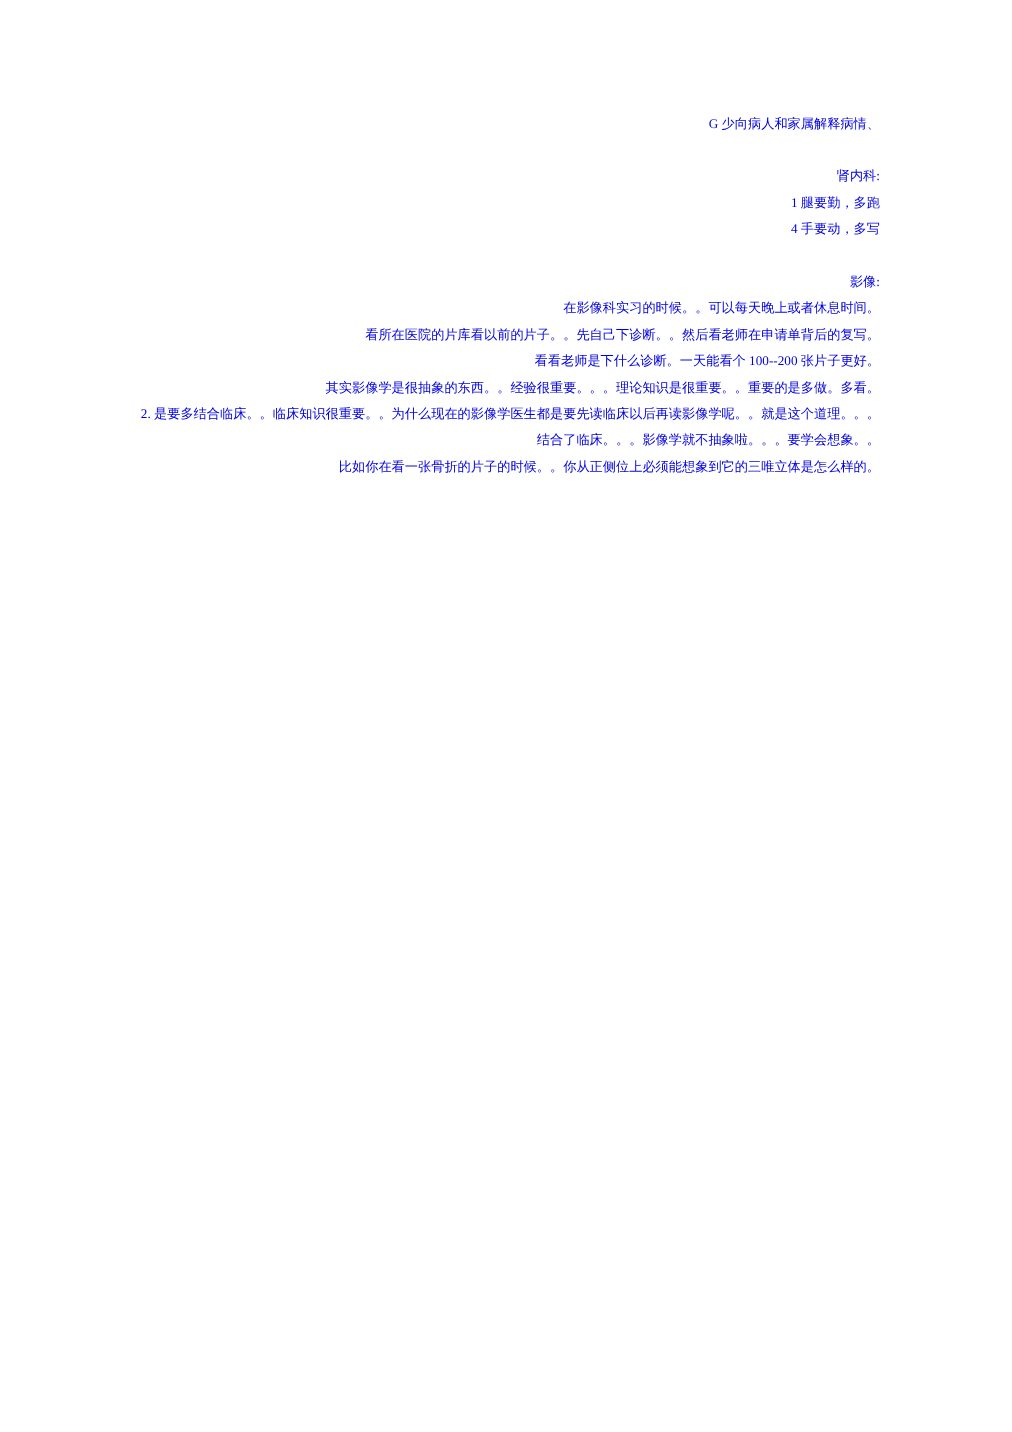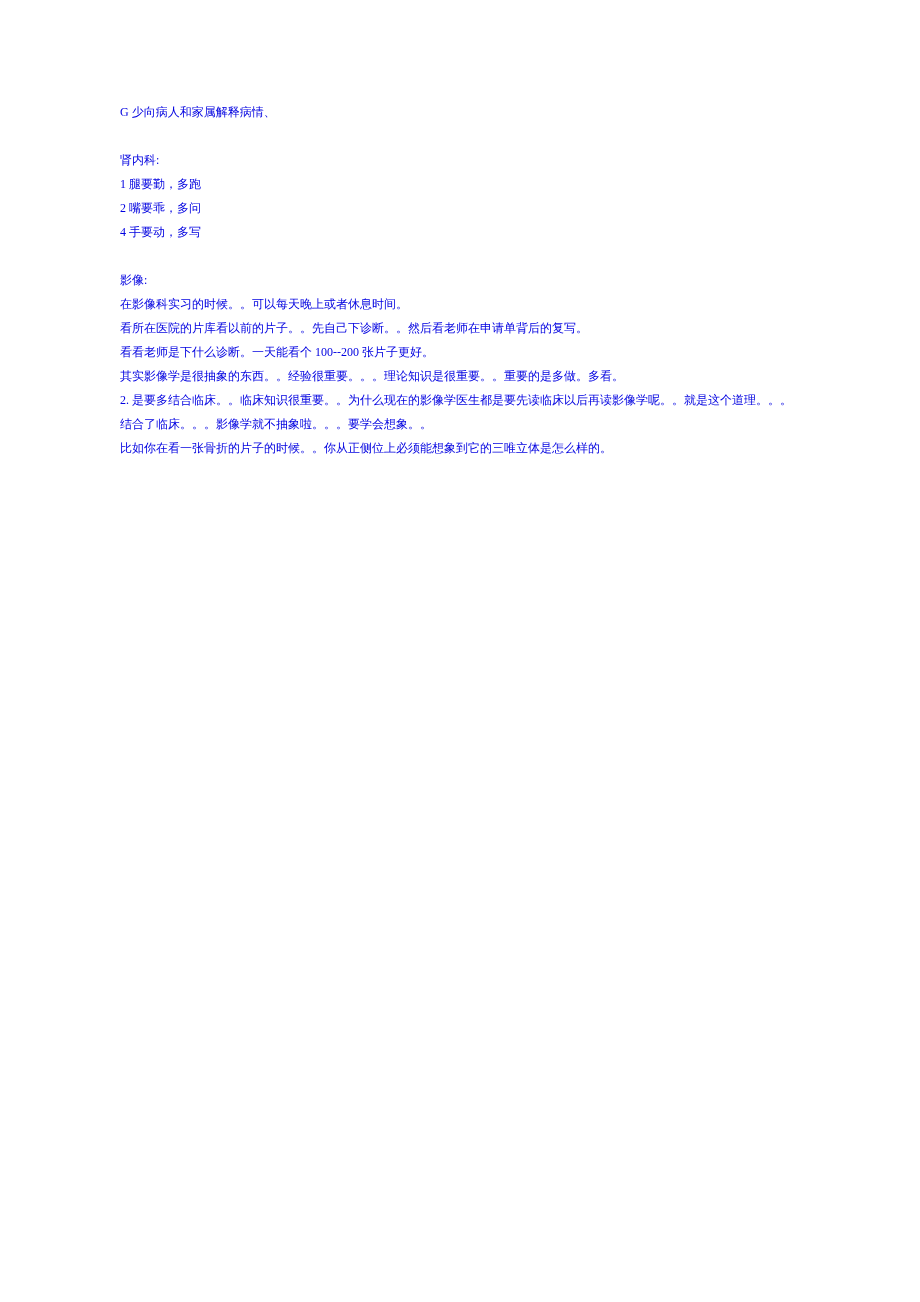--- a/index.html
+++ b/index.html
@@ -12,37 +12,37 @@
       height: 1302px;
       background: #ffffff;
       font-family: "SimSun", "宋体", serif;
       font-size: 12px;
       color: #0000e0;
       padding: 100px 120px 0 120px;
       line-height: 2.0;
     }
     .content {
       white-space: normal;
+      text-align: right;
     }
     .para {
       margin: 0;
     }
     .spacer {
       height: 24px;
     }
   </style>
 </head>
 <body>
 
 <div class="content">
   <p class="para">G 少向病人和家属解释病情、</p>
   <div class="spacer"></div>
   <p class="para">肾内科:</p>
   <p class="para">1 腿要勤，多跑</p>
-  <p class="para">2 嘴要乖，多问</p>
   <p class="para">4 手要动，多写</p>
   <div class="spacer"></div>
   <p class="para">影像:</p>
   <p class="para">在影像科实习的时候。。可以每天晚上或者休息时间。</p>
   <p class="para">看所在医院的片库看以前的片子。。先自己下诊断。。然后看老师在申请单背后的复写。</p>
   <p class="para">看看老师是下什么诊断。一天能看个 100--200 张片子更好。</p>
   <p class="para">其实影像学是很抽象的东西。。经验很重要。。。理论知识是很重要。。重要的是多做。多看。</p>
   <p class="para">2. 是要多结合临床。。临床知识很重要。。为什么现在的影像学医生都是要先读临床以后再读影像学呢。。就是这个道理。。。结合了临床。。。影像学就不抽象啦。。。要学会想象。。</p>
   <p class="para">比如你在看一张骨折的片子的时候。。你从正侧位上必须能想象到它的三唯立体是怎么样的。</p>
 </div>

